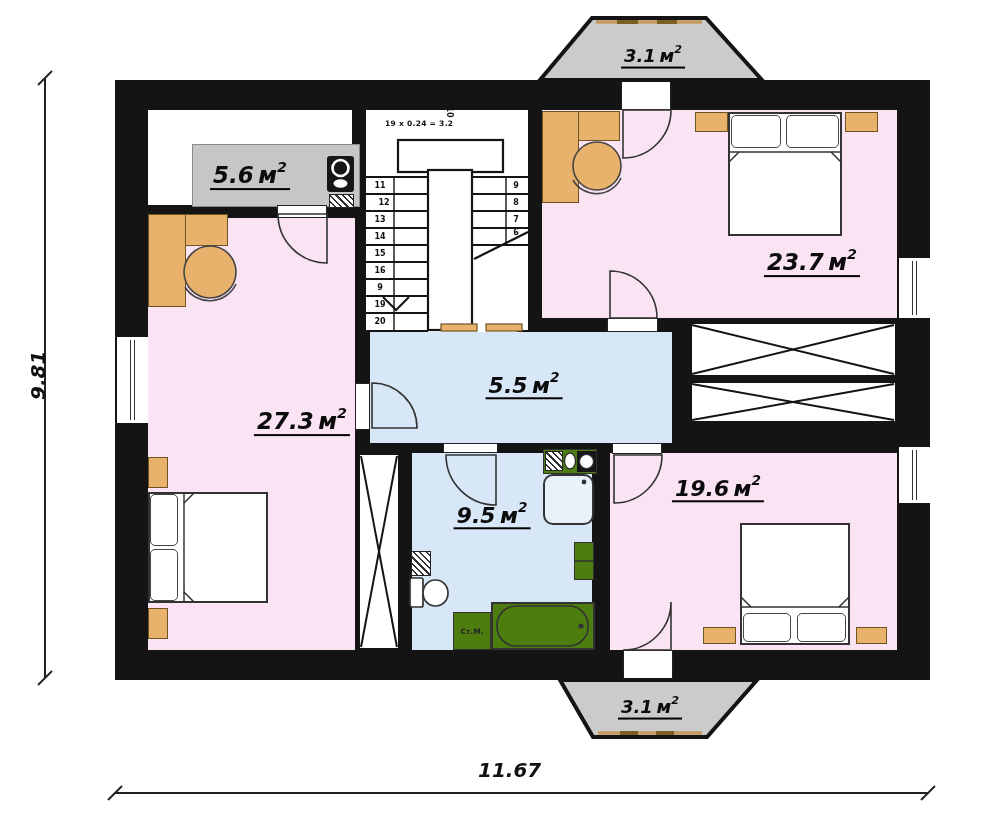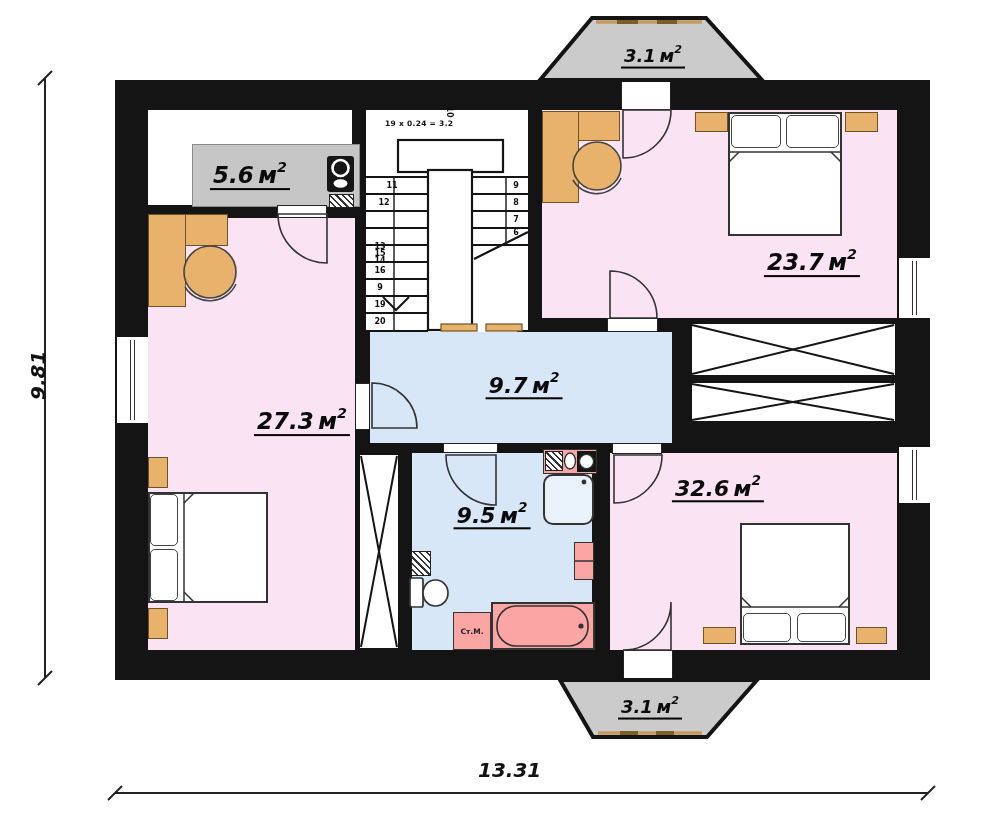--- a/index.html
+++ b/index.html
@@ -17,21 +17,21 @@
   .bedframe{background:#fff;border:2px solid #333;}
   .pillow{background:#fff;border:1.5px solid #444;border-radius:5px;z-index:4;}
   .wardrobe{background:#fff;border:2.5px solid #141414;z-index:3;}
   .door-gap{background:#fff;border:1.5px solid #222;z-index:4;}
   .opening{background:#fff;z-index:4;}
   .window{background:#fff;z-index:3;}
   .wframe{position:absolute;left:50%;top:3px;bottom:3px;width:5px;margin-left:-2.5px;
           border-left:1.5px solid #333;border-right:1.5px solid #333;box-sizing:border-box;}
   .hatch{background:repeating-linear-gradient(45deg,rgba(0,0,0,0) 0 3px,#333 3px 4.5px),#fff;
          border:1.5px solid #222;z-index:4;}
-  .fixture{background:#fca5a5;border:1.7px solid #333;z-index:3;}
+  .fixture{background:#4d7c0f;border:1.7px solid #333;z-index:3;}
   .overlay{left:0;top:0;z-index:6;pointer-events:none;}
   .area-label{position:absolute;z-index:8;transform:translate(-50%,-50%);
      font-style:italic;font-weight:700;color:#0b0b0b;border-bottom:2.5px solid #000;
      padding:0 3px 1px 3px;white-space:nowrap;line-height:1.05;}
   .area-label sup{font-size:0.62em;position:relative;top:-0.15em;}
   .dim-label{position:absolute;z-index:8;font-style:italic;font-weight:700;color:#111;}
   .step-num{position:absolute;z-index:7;font-size:8px;font-weight:700;color:#111;text-align:center;}
   .tiny{position:absolute;z-index:7;font-weight:700;color:#111;}
   .wm-label{position:absolute;left:0;right:0;top:14px;text-align:center;
             font-size:7.5px;font-weight:700;color:#222;z-index:5;}
@@ -208,36 +208,36 @@
       <rect x="423" y="580" width="25" height="26" rx="12" ry="13"></rect>
     </g>
     <rect x="497" y="606" width="91" height="40" rx="19" fill="none" stroke="#333" stroke-width="1.6"></rect>
     <circle cx="581" cy="626" r="2.6" fill="#333"></circle>
     <line x1="574" y1="561" x2="594" y2="561" stroke="#333" stroke-width="1.5"></line>
   </svg>
 
   <div class="area-label" style="left:250px;top:176px;font-size:23px;"><span>5.6</span> <span>м</span><sup>2</sup></div>
   <div class="area-label" style="left:812px;top:263px;font-size:23px;"><span>23.7</span> <span>м</span><sup>2</sup></div>
   <div class="area-label" style="left:302px;top:422px;font-size:23px;"><span>27.3</span> <span>м</span><sup>2</sup></div>
-  <div class="area-label" style="left:524px;top:386px;font-size:22px;"><span>9.7</span> <span>м</span><sup>2</sup></div>
+  <div class="area-label" style="left:524px;top:386px;font-size:22px;"><span>5.5</span> <span>м</span><sup>2</sup></div>
   <div class="area-label" style="left:492px;top:516px;font-size:22px;"><span>9.5</span> <span>м</span><sup>2</sup></div>
-  <div class="area-label" style="left:718px;top:489px;font-size:22px;"><span>32.6</span> <span>м</span><sup>2</sup></div>
+  <div class="area-label" style="left:718px;top:489px;font-size:22px;"><span>19.6</span> <span>м</span><sup>2</sup></div>
   <div class="area-label" style="left:653px;top:57px;font-size:18px;"><span>3.1</span> <span>м</span><sup>2</sup></div>
   <div class="area-label" style="left:650px;top:708px;font-size:18px;"><span>3.1</span> <span>м</span><sup>2</sup></div>
 
   <div class="dim-label" style="left:14px;top:364px;width:48px;text-align:center;font-size:20px;transform:rotate(-90deg);">9.81</div>
-  <div class="dim-label" style="left:478px;top:758px;width:60px;text-align:center;font-size:20px;">13.31</div>
+  <div class="dim-label" style="left:478px;top:758px;width:60px;text-align:center;font-size:20px;">11.67</div>
 
   <div class="tiny" style="left:385px;top:119px;width:95px;font-size:7.5px;letter-spacing:0.3px;z-index:7;">19 x 0.24 = 3.2</div>
   <div class="tiny" style="left:442px;top:109px;width:14px;font-size:8px;transform:rotate(90deg);z-index:7;">10</div>
 
-  <div class="step-num" style="left:378px;top:181px;width:28px;">11</div>
+  <div class="step-num" style="left:366px;top:181px;width:28px;">11</div>
   <div class="step-num" style="left:366px;top:198px;width:36px;">12</div>
-  <div class="step-num" style="left:366px;top:215px;width:28px;margin-top:27px;">13</div>
-  <div class="step-num" style="left:366px;top:232px;width:28px;margin-top:24px;">14</div>
+  <div class="step-num" style="left:366px;top:215px;width:28px;">13</div>
+  <div class="step-num" style="left:366px;top:232px;width:28px;">14</div>
   <div class="step-num" style="left:366px;top:249px;width:28px;">15</div>
   <div class="step-num" style="left:366px;top:266px;width:28px;">16</div>
   <div class="step-num" style="left:366px;top:283px;width:28px;">9</div>
   <div class="step-num" style="left:366px;top:300px;width:28px;">19</div>
   <div class="step-num" style="left:366px;top:317px;width:28px;">20</div>
 
   <div class="step-num" style="left:504px;top:181px;width:24px;">9</div>
   <div class="step-num" style="left:504px;top:198px;width:24px;">8</div>
   <div class="step-num" style="left:504px;top:215px;width:24px;">7</div>
   <div class="step-num" style="left:504px;top:228px;width:24px;">6</div>

